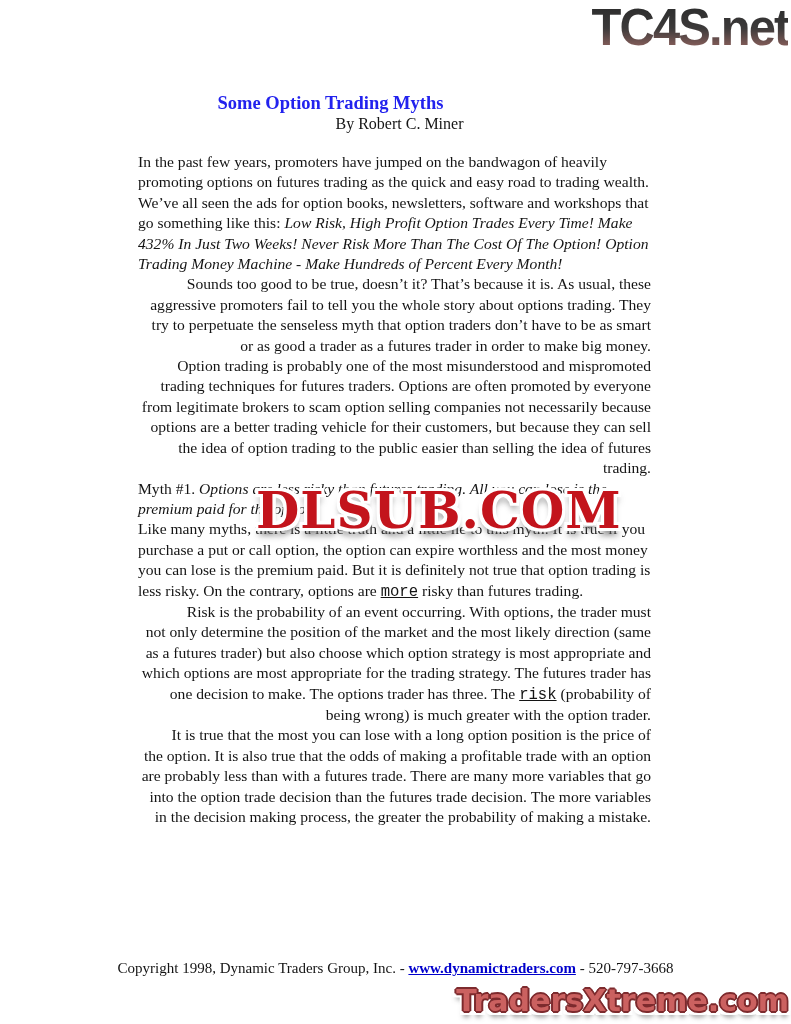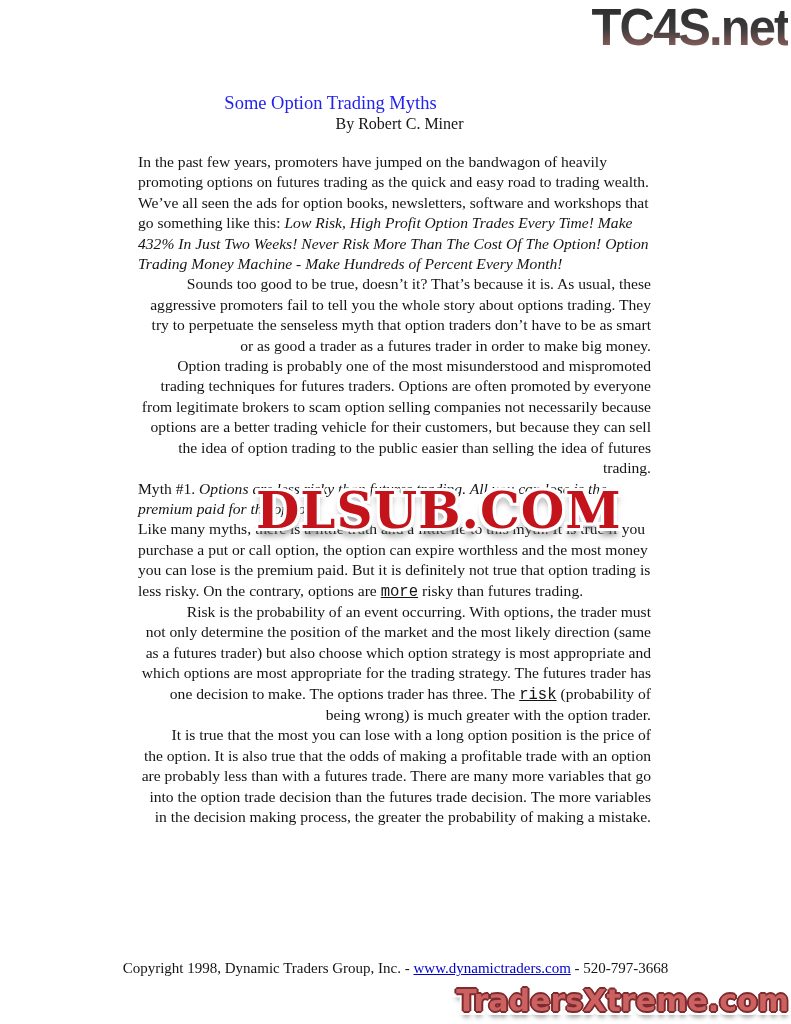--- a/index.html
+++ b/index.html
@@ -54,21 +54,21 @@
   .doc-header {
     position: absolute; top: 44px; left: 0; width: 791px;
     text-align: center;
     font-weight: bold; font-size: 17px;
     color: var(--header-blue, #1f1fd3);
   }
   .doc-header .it { font-style: italic; }
   .doc-title {
     position: absolute; top: 93px; left: 0; width: 661px;
     text-align: center;
-    font-weight: normal; font-size: 18.5px;
+    font-weight: bold; font-size: 18.5px;
     color: var(--title-blue, #2222ee);
   }
   .doc-byline {
     position: absolute; top: 115px; left: 4px; width: 791px;
     text-align: center;
     font-size: 16px;
     color: var(--body-text, #141414);
   }
 
   
@@ -86,21 +86,21 @@
 
   
   .doc-footer {
     position: absolute; top: 960px; left: 0; width: 791px;
     text-align: center;
     font-size: 15px;
     color: var(--body-text, #141414);
   }
   .doc-footer a {
     color: var(--link-blue, #0000cc);
-    font-weight: normal;
+    font-weight: bold;
     text-decoration: underline;
     cursor: pointer;
   }
 </style>
 </head>
 <body>
 
 <div class="page">
 
   <div class="wm-tc4s">TC4S.net</div>

